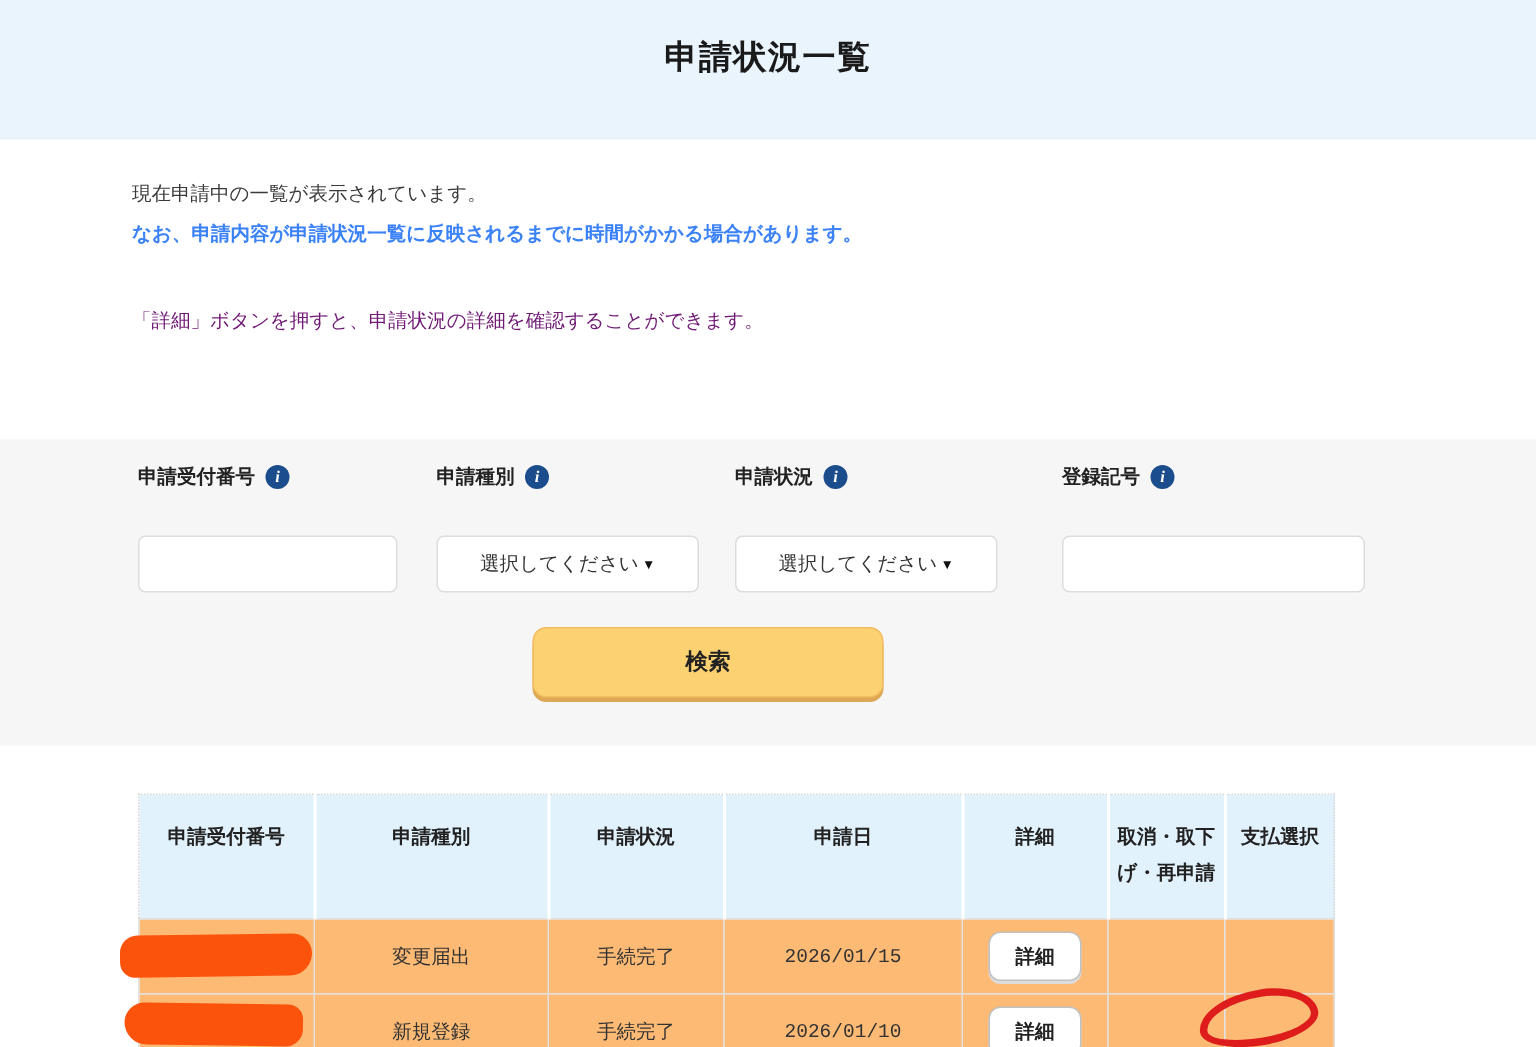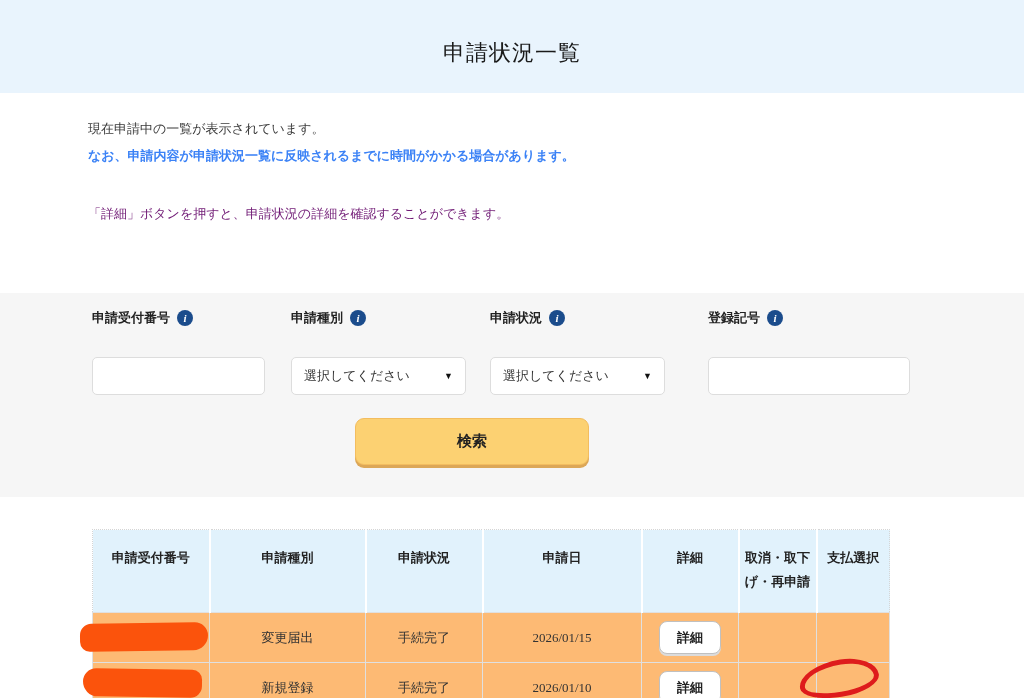--- a/index.html
+++ b/index.html
@@ -2,40 +2,40 @@
 <html><head>
 <meta charset="utf-8">
 <style>
   * { margin: 0; padding: 0; box-sizing: border-box; }
   html, body { width: 1024px; height: 698px; }
   body { font-family: "Liberation Sans", "DejaVu Sans", sans-serif; color: #333; background: #fff; }
   #page { position: relative; width: 1024px; height: 698px; overflow: hidden; background: #fff; }
 
   
   .title-band { height: 93px; background: #e9f4fd; text-align: center; }
-  .page-title { padding-top: 38px; font-size: 22px; font-weight: normal; color: #1a1a1a; letter-spacing: 1px; }
+  .page-title { padding-top: 23px; font-size: 22px; font-weight: bold; color: #1a1a1a; letter-spacing: 1px; }
 
   
   .intro { height: 200px; padding: 27px 0 0 88px; }
   .intro-line1 { font-size: 13px; color: #3a3a3a; line-height: 20px; font-family: Liberation Mono, monospace; }
   .intro-line2 { font-size: 13px; font-weight: bold; color: #3b82f6; line-height: 20px; margin-top: 6px; }
   .intro-instructions { margin-top: 37px; }
   .intro-instructions div { font-size: 13px; color: #701a75; line-height: 22px; }
 
   
   .search-section { position: relative; height: 204px; background: #f6f6f6; }
   .field-group { position: absolute; top: 16px; }
   .field-label { font-size: 13px; font-weight: bold; color: #222; display: flex; align-items: center; gap: 7px; }
   .info-icon { display: inline-flex; align-items: center; justify-content: center;
     width: 16px; height: 16px; border-radius: 50%; background: #1b4c8c; color: #fff;
     font-size: 11px; font-style: italic; font-family: "Liberation Serif", serif; font-weight: bold; }
   .field-box { position: absolute; top: 48px; height: 38px; background: #fff;
     border: 1px solid #ddd; border-radius: 5px; font-size: 13px; color: #333; }
   input.field-box { padding: 0 10px; outline: none; }
-  .select-box { display: flex; align-items: center; justify-content: space-between; padding: 0 12px; cursor: pointer; }
+  .select-box { display: flex; align-items: center; justify-content: space-between; padding: 0 28px; cursor: pointer; }
   .select-arrow { font-size: 9px; color: #111; }
   .fg1 { left: 92px; }  .fg1 .field-box { left: 0; width: 173px; }
   .fg2 { left: 291px; } .fg2 .field-box { left: 0; width: 175px; }
   .fg3 { left: 490px; } .fg3 .field-box { left: 0; width: 175px; }
   .fg4 { left: 708px; } .fg4 .field-box { left: 0; width: 202px; }
   .search-button { position: absolute; left: 355px; top: 125px; width: 234px; height: 47px;
     background: #fcd172; border: 1px solid #f3bd5f; border-radius: 9px;
     box-shadow: 0 3px 0 #dca757; font-size: 15px; font-weight: bold; color: #222;
     font-family: inherit; cursor: pointer; }
 
@@ -46,21 +46,21 @@
   .results-table col.c3 { width: 117px; } .results-table col.c4 { width: 159px; }
   .results-table col.c5 { width: 97px; }  .results-table col.c6 { width: 78px; }
   .results-table col.c7 { width: 73px; }
   .results-table th { height: 83px; background: #e1f2fc; font-size: 13px; font-weight: bold;
     color: #222; text-align: center; vertical-align: top; padding-top: 16px; line-height: 24px;
     border-right: 2px solid #fff; border-top: 1px dotted #d5d5d5; }
   .results-table th:last-child { border-right: 1px dotted #d5d5d5; }
   .results-table th:first-child { border-left: 1px dotted #d5d5d5; }
   .results-table td { height: 50px; border: 1px solid #e0e0e0; text-align: center;
     vertical-align: middle; font-size: 13px; color: #333; background: #fdba74; }
-  .date-cell { font-family: Liberation Serif, serif; font-size: 14px; }
+  .date-cell { font-family: Liberation Mono, monospace; font-size: 14px; }
   .detail-button { width: 62px; height: 33px; background: #fff; border: 1px solid #c0c0c0;
     border-radius: 8px; box-shadow: 0 2px 0 #dcdcdc; font-size: 13px; font-weight: bold;
     color: #222; font-family: inherit; cursor: pointer; }
 
   
   .redaction-marker { position: absolute; background: #fb530c; border-radius: 16px; }
   .marker-1 { left: 80px; top: 623px; width: 128px; height: 28px; transform: rotate(-0.8deg); border-radius: 14px 16px 18px 12px; }
   .marker-2 { left: 83px; top: 669px; width: 119px; height: 28px; transform: rotate(0.8deg); border-radius: 16px 12px 14px 18px; }
   .highlight-circle { position: absolute; left: 799px; top: 660px; width: 80px; height: 37px;
     border: 5px solid #de1c1c; border-radius: 55% 45% 50% 50% / 60% 55% 45% 40%;

